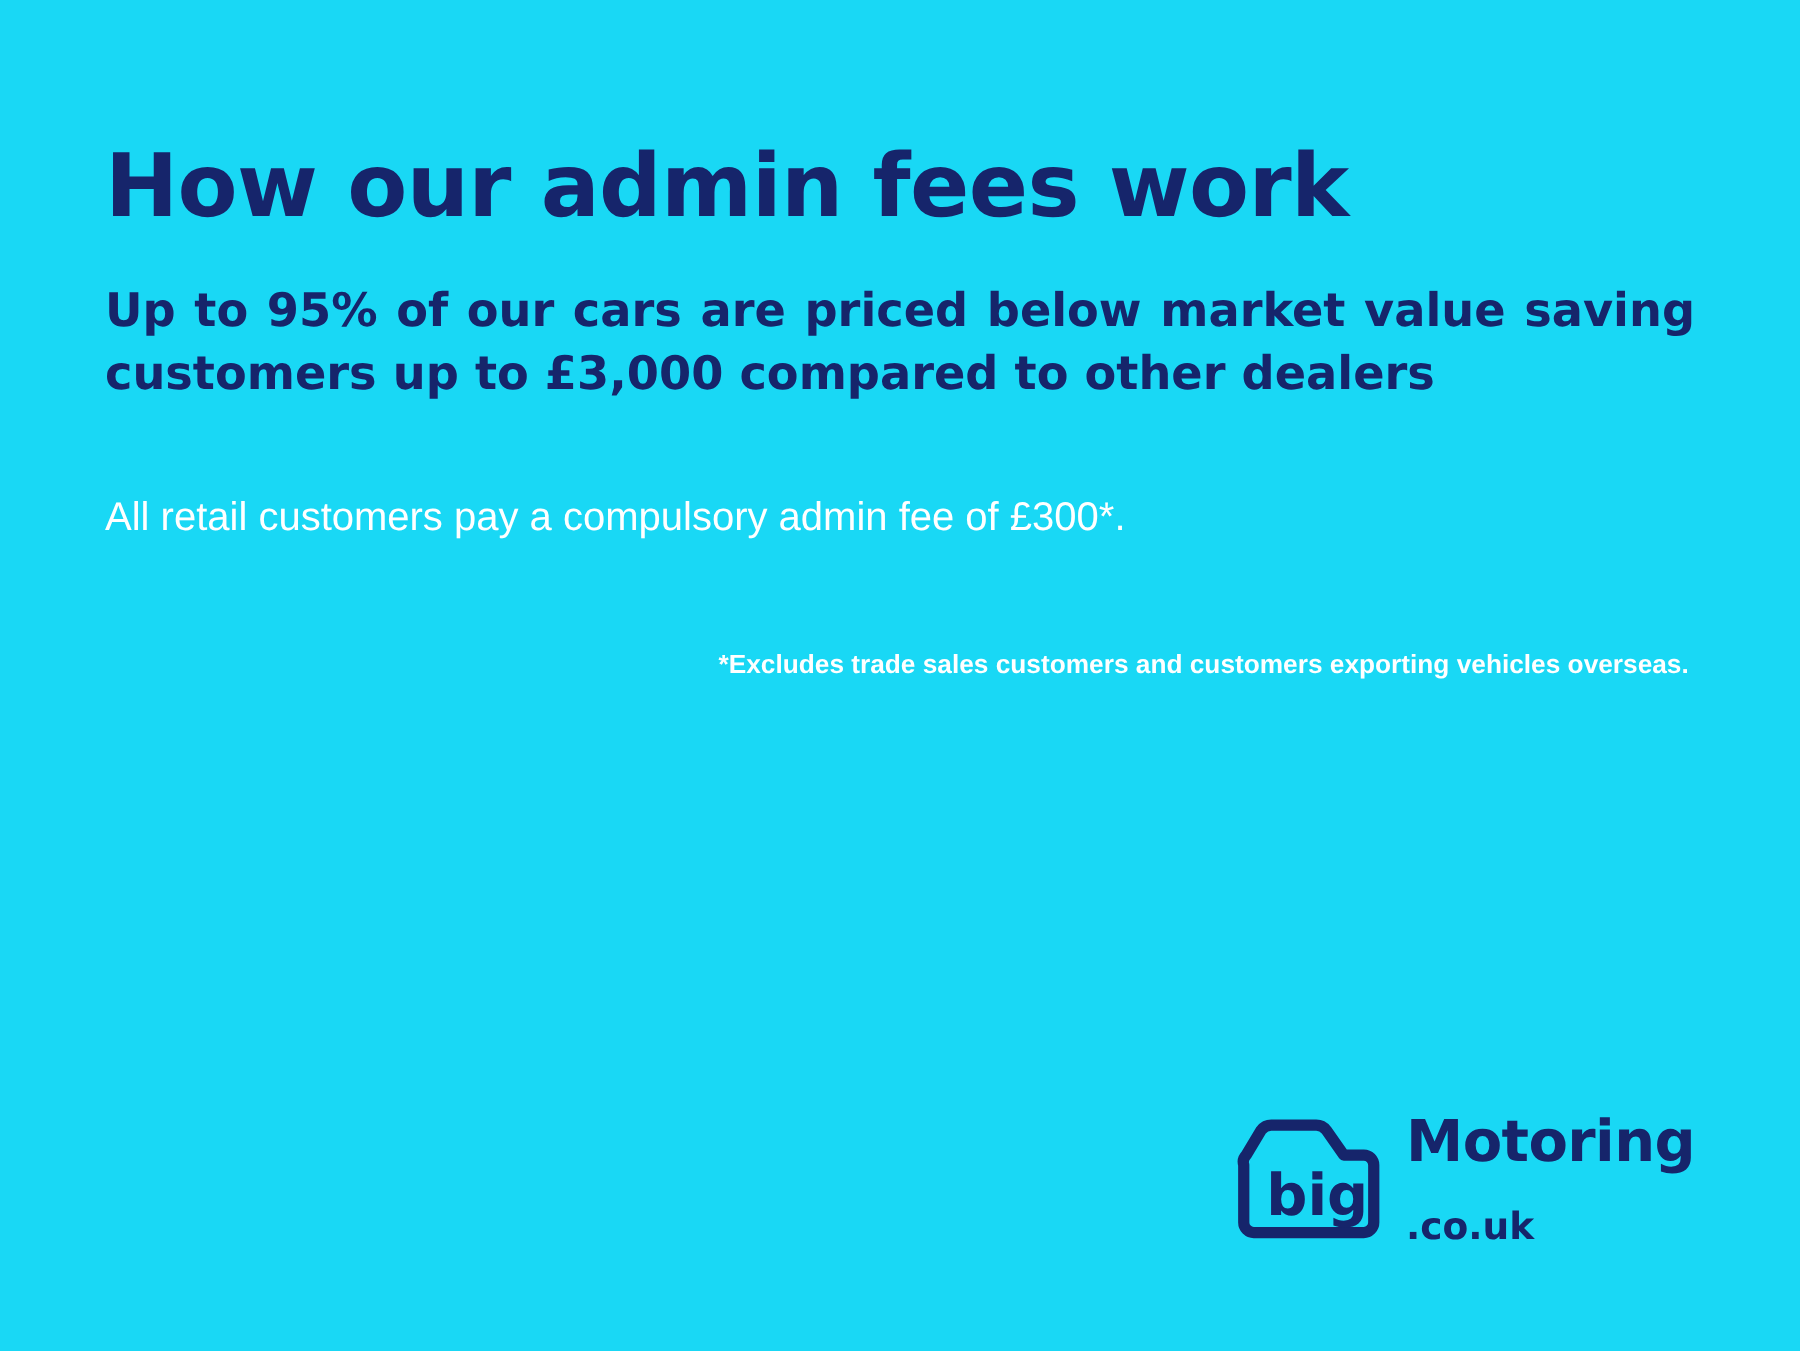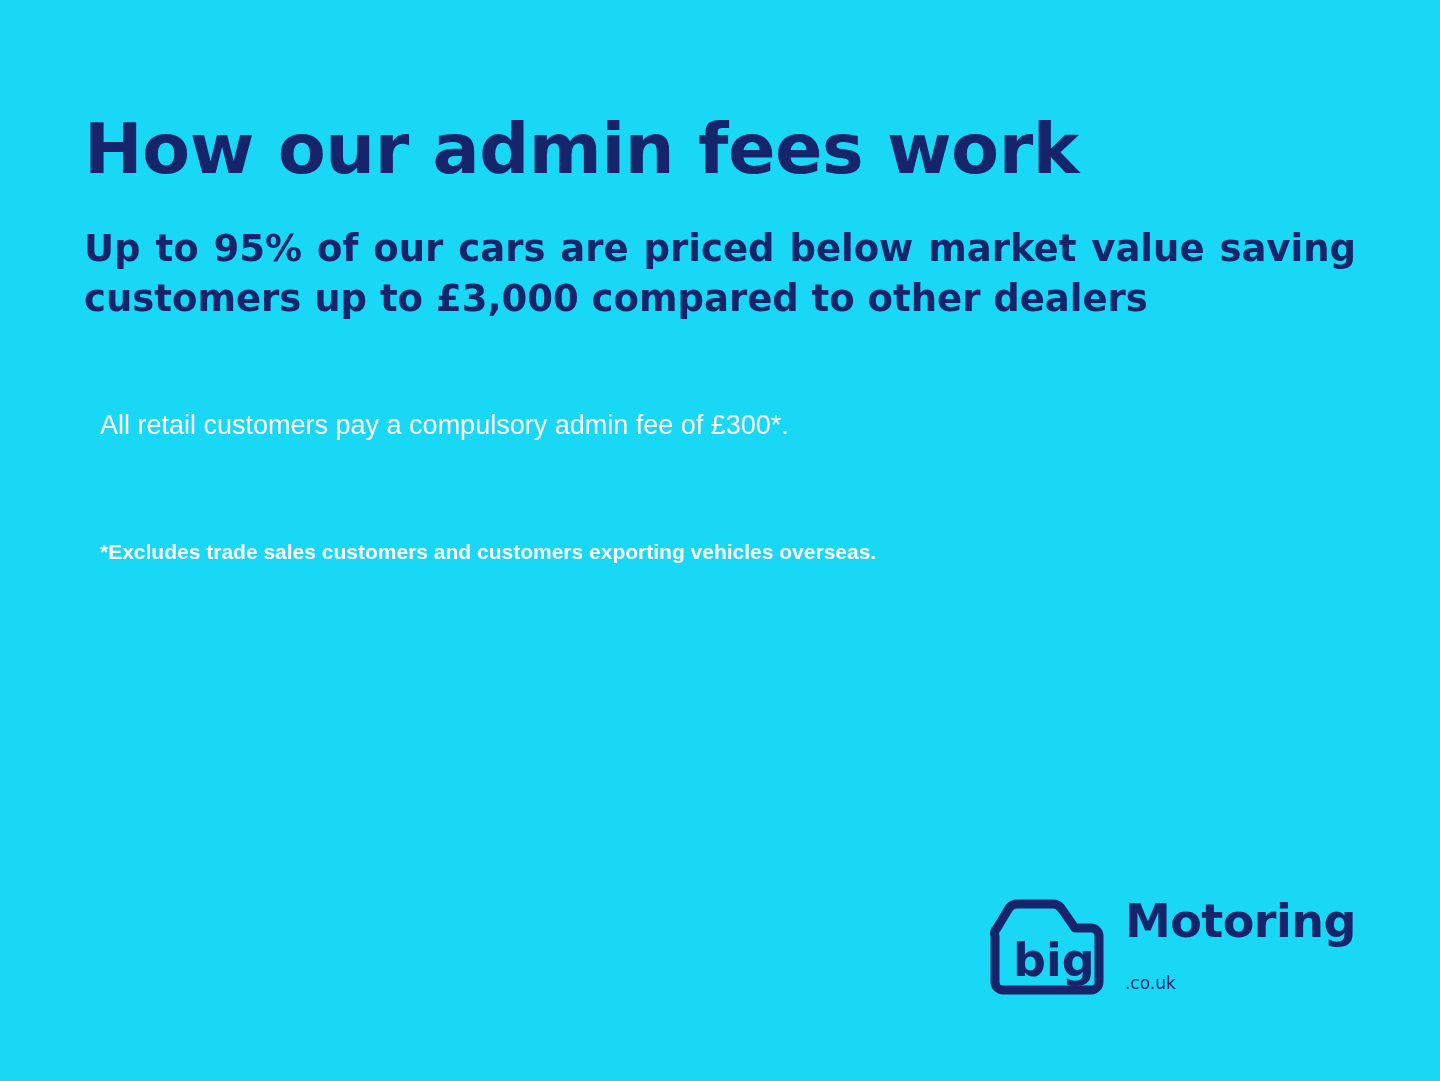--- a/index.html
+++ b/index.html
@@ -36,47 +36,46 @@
     padding-top: 38px;
     font-size: 37px;
     line-height: 1.34;
     font-weight: 700;
     color: #16256B;
     text-align: justify;
     max-width: 1278px;
     font-family: "DejaVu Sans", sans-serif;
   }
   .body-block {
-    margin: 16px;
+    margin: 0;
     padding-top: 52px;
-    font-size: 27px;
+    font-size: 32px;
     line-height: 1.5;
     font-weight: 400;
     color: #FFFFFF;
     text-align: justify;
     max-width: 1278px;
   }
   .body-block.first {
     padding-top: 66px;
   }
   .footnote {
-    margin: 16px;
+    margin: 5px;
     padding-top: 78px;
     font-size: 21px;
     font-weight: 700;
     color: #FFFFFF;
-    text-align: left;
+    text-align: right;
     max-width: 1278px;
   }
   .logo-row {
     position: absolute;
     right: 84px;
     bottom: 72px;
     display: flex;
-    align-items: center;
     gap: 10px;
   }
   .logo-mark {
     display: block;
   }
   .logo-text {
     display: flex;
     flex-direction: column;
     line-height: 0.92;
   }
@@ -86,22 +85,22 @@
     color: #16256B;
     font-family: "DejaVu Sans", sans-serif;
     letter-spacing: -0.5px;
   }
   .logo-line-2 {
     display: flex;
     align-items: flex-end;
     gap: 6px;
   }
   .logo-tld {
-    font-size: 17px;
-    font-weight: 400;
+    font-size: 30px;
+    font-weight: 700;
     color: #16256B;
     font-family: "DejaVu Sans", sans-serif;
     padding-bottom: 4px;
     margin-top: 34px;
   }
 </style>
 </head>
 <body>
 
 <div class="slide">

